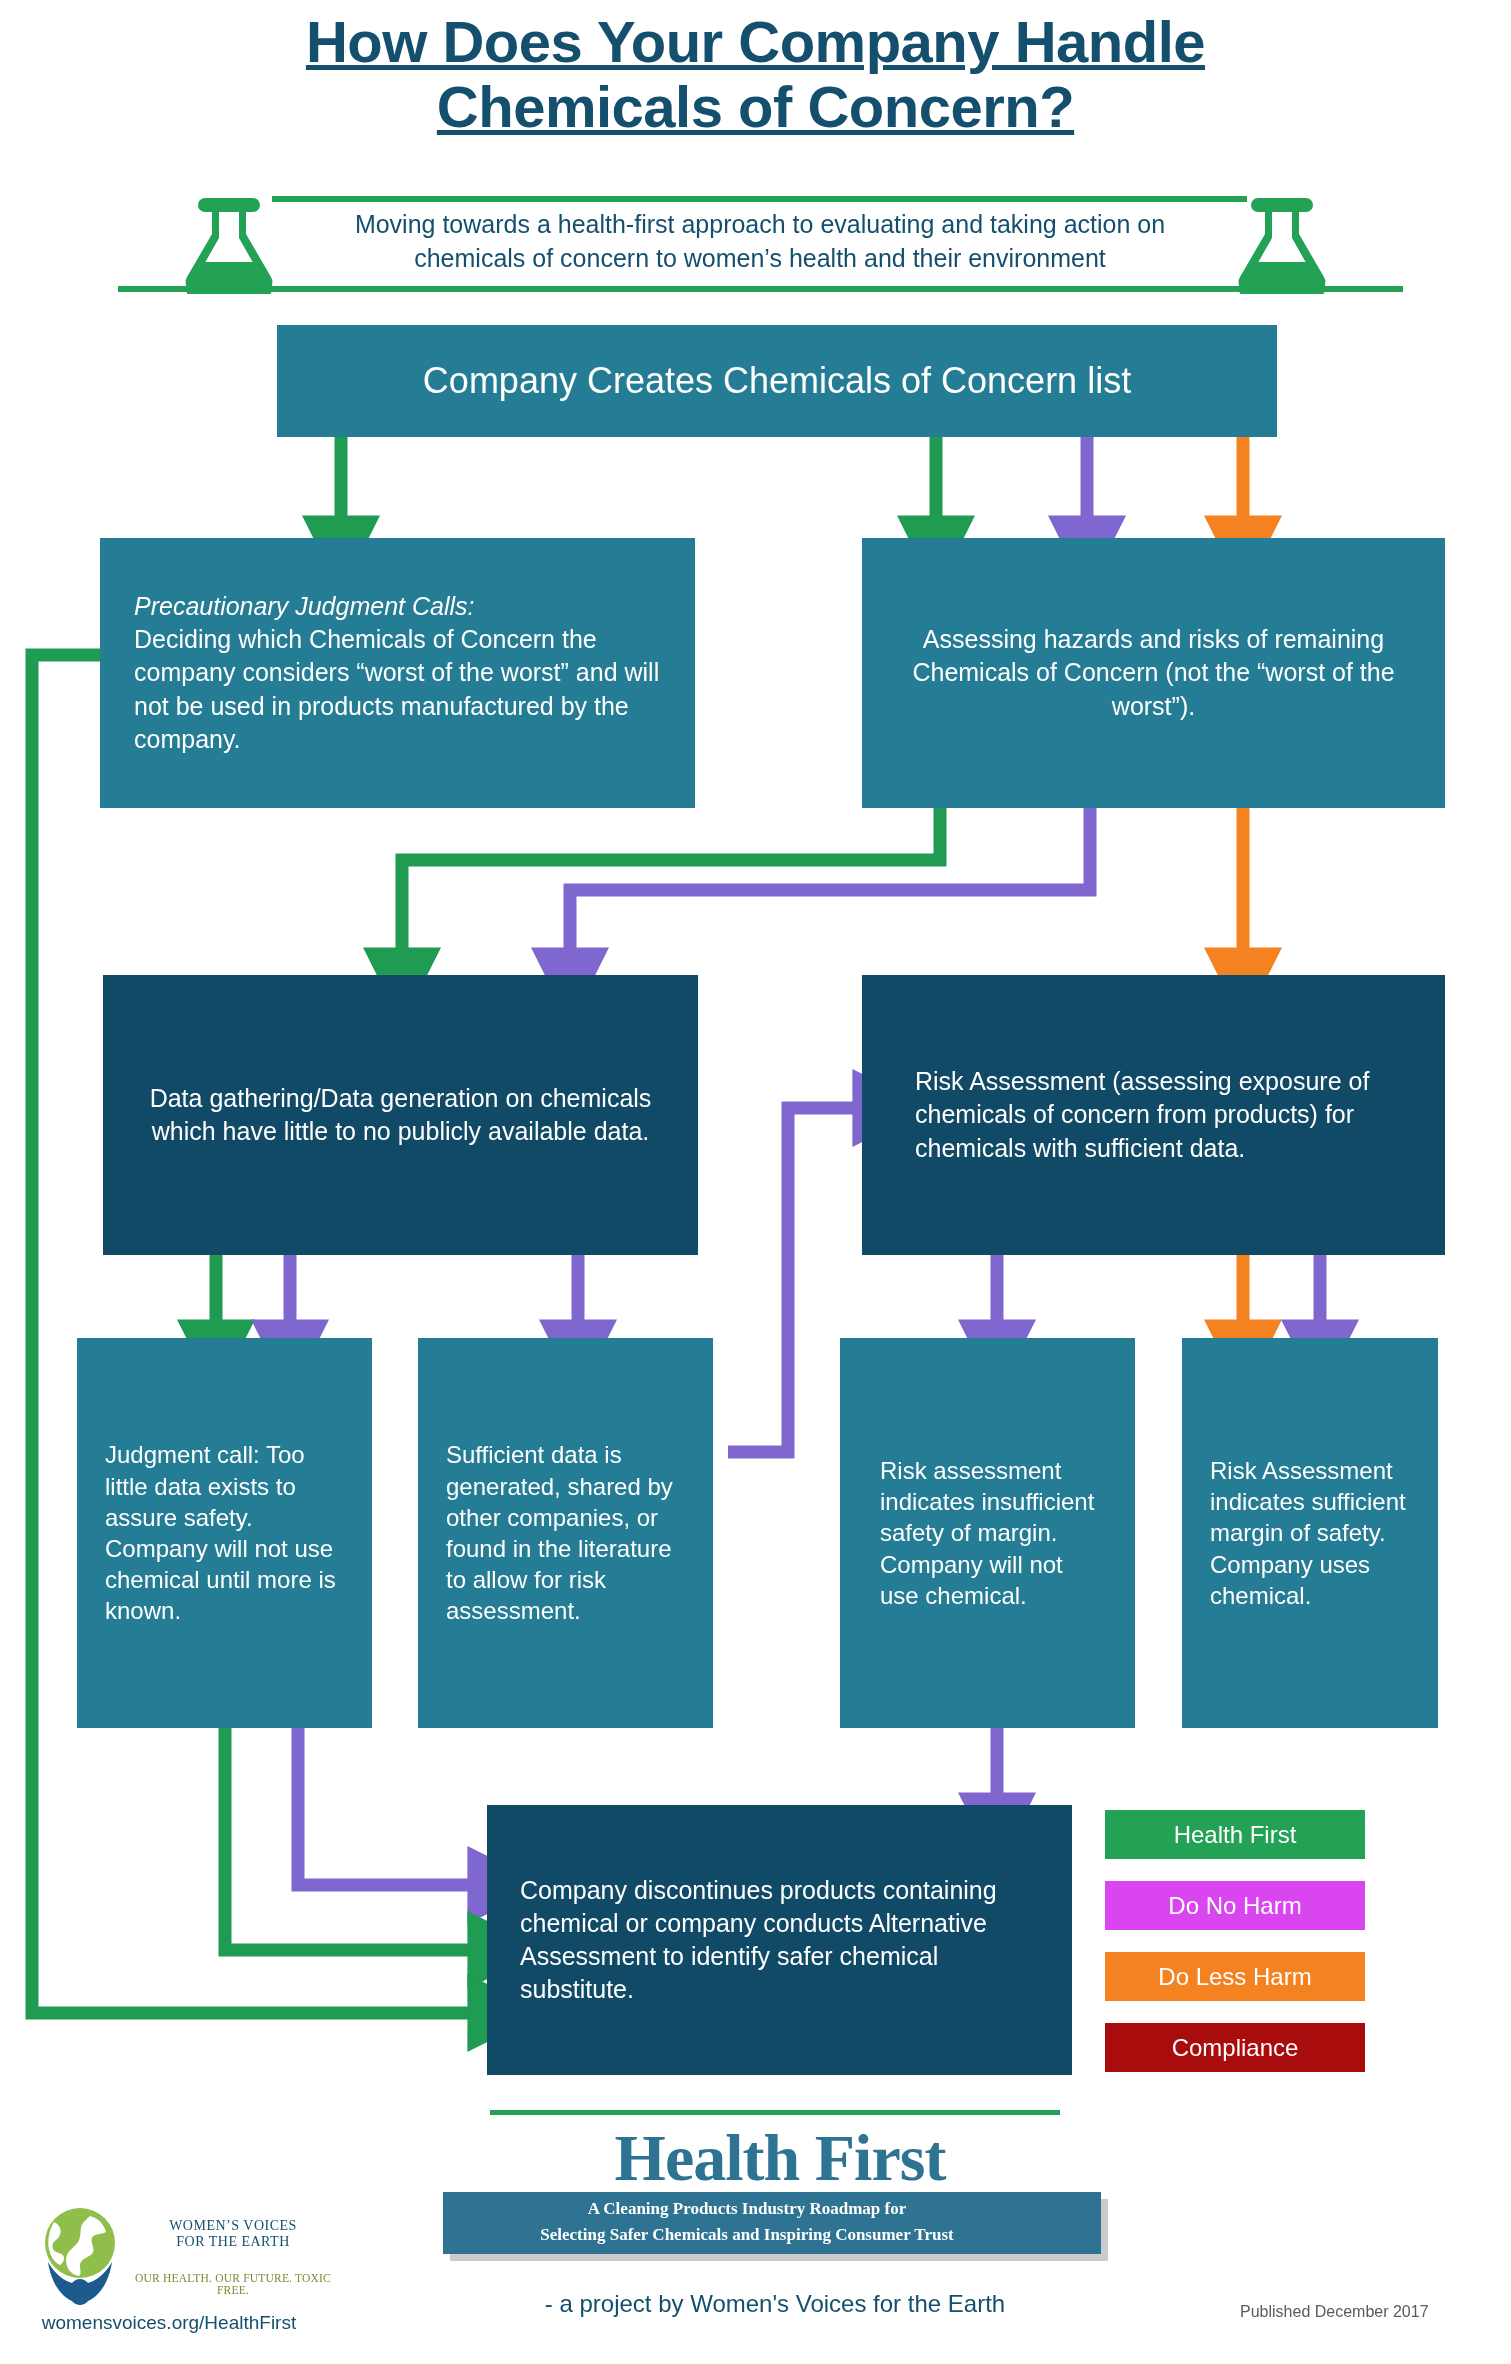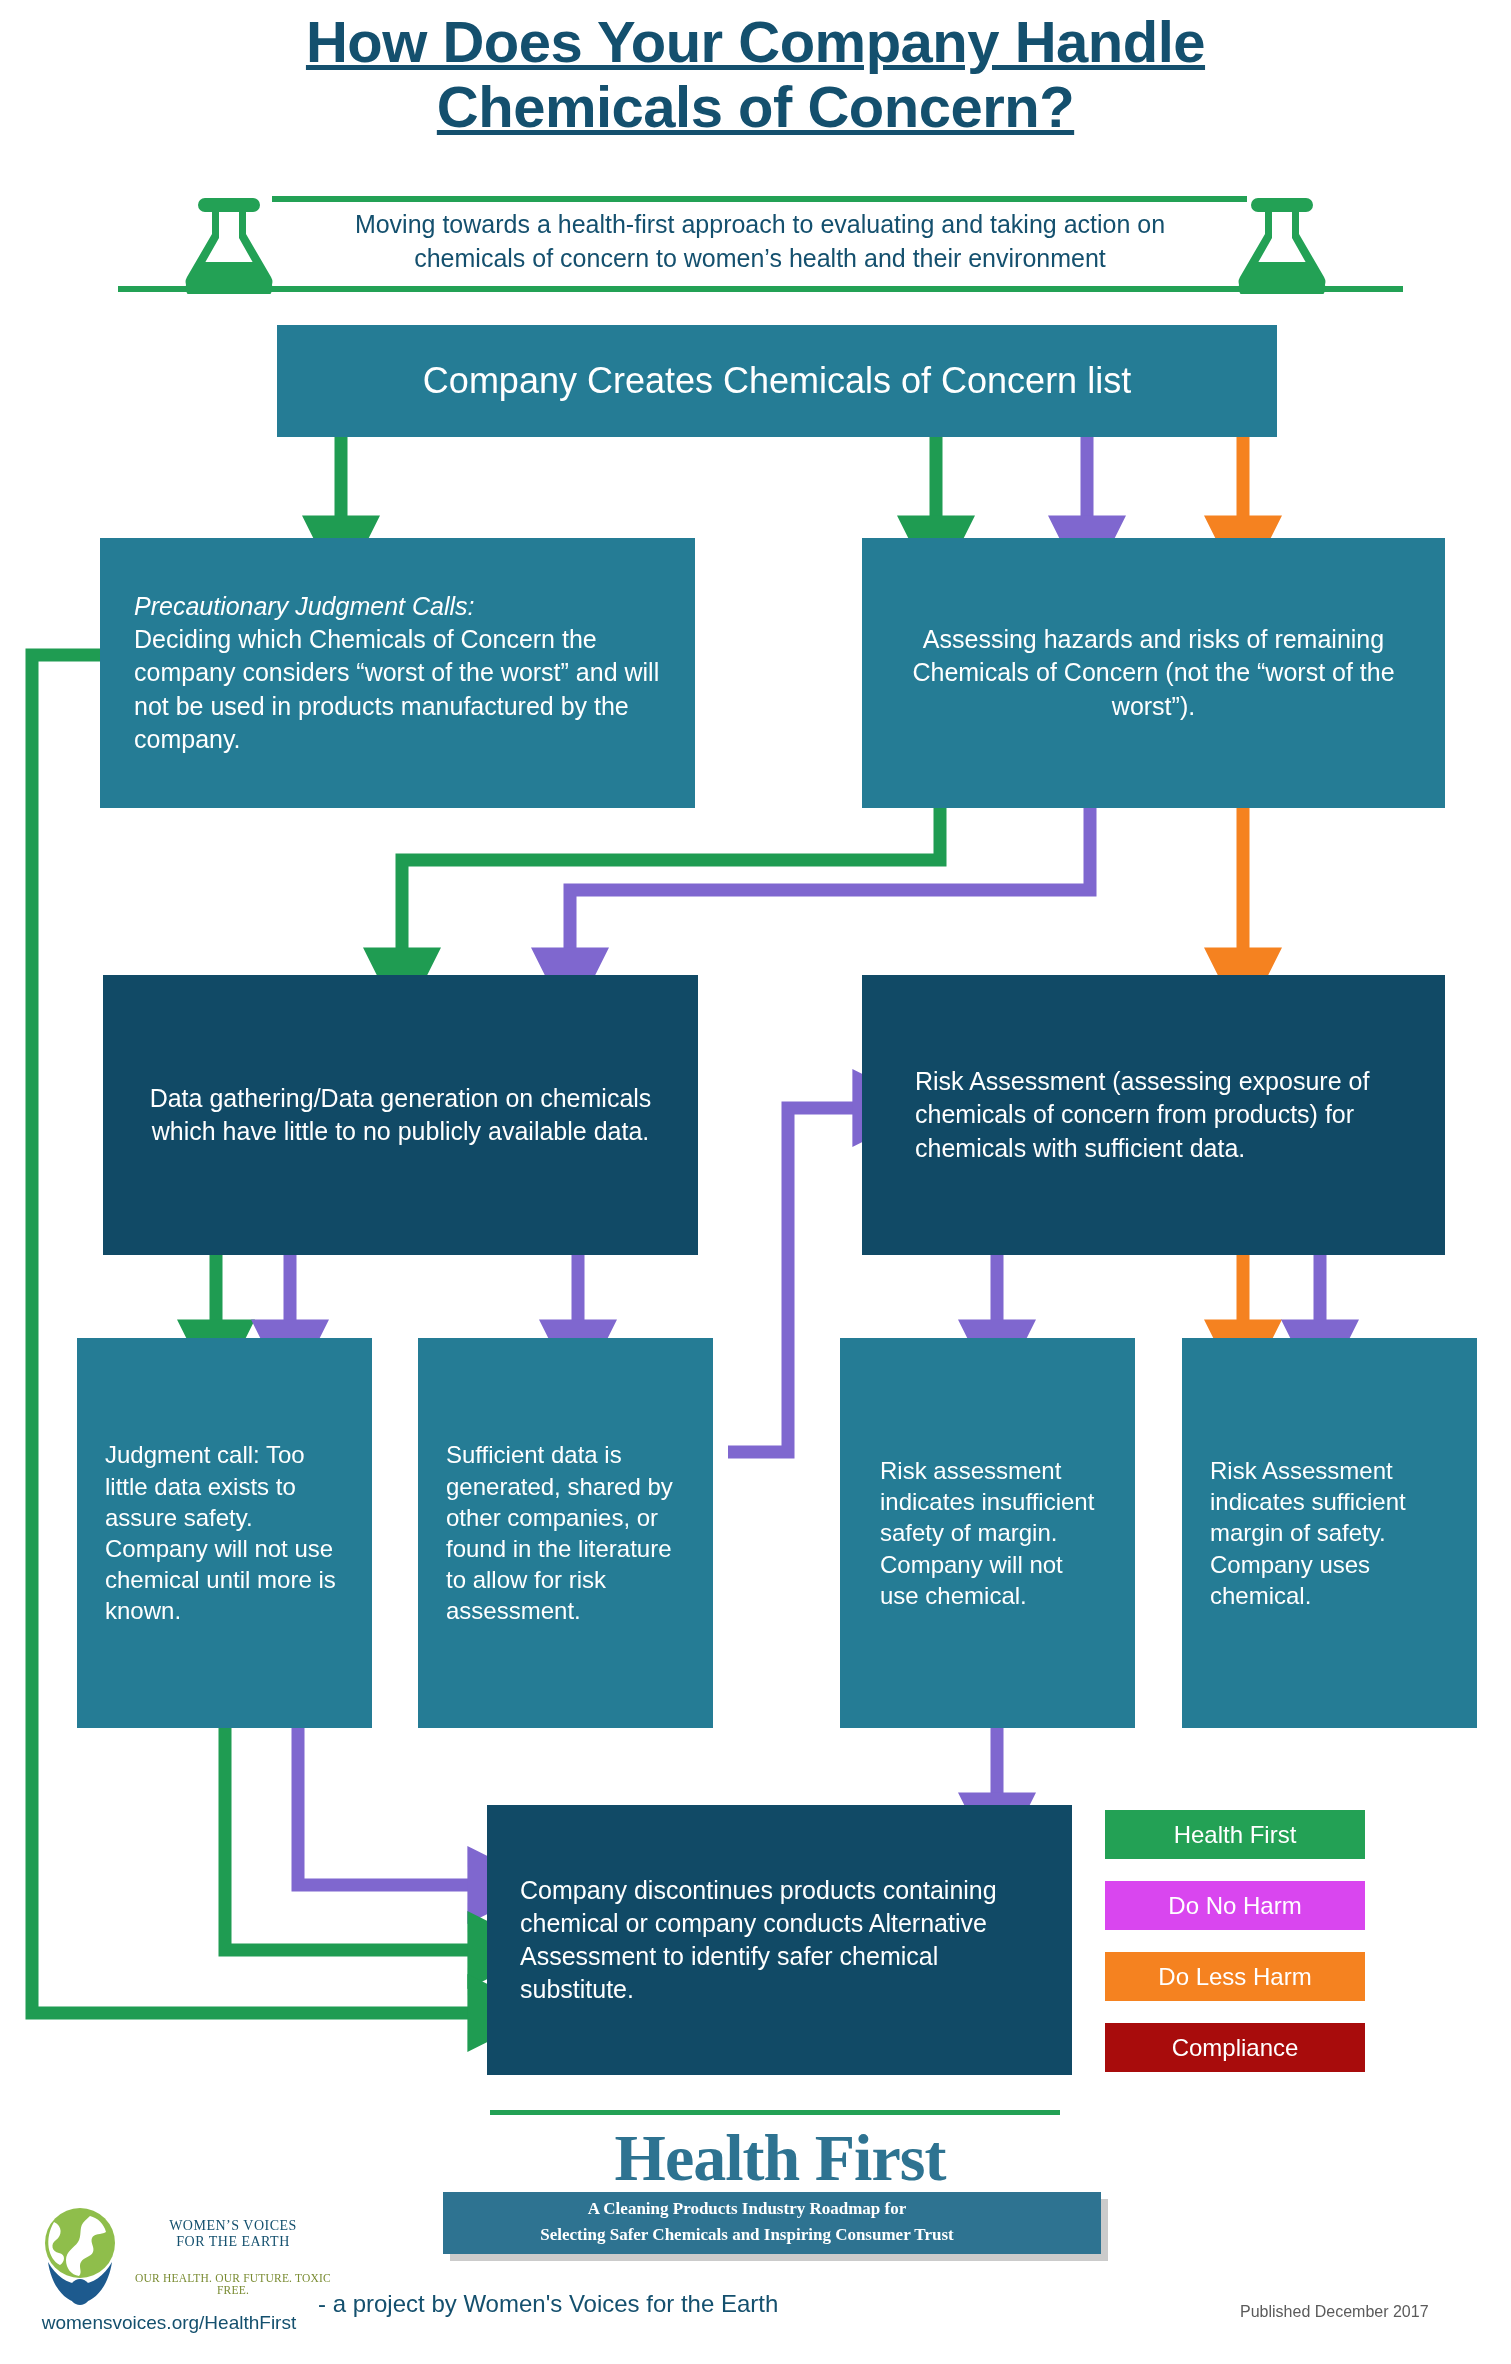--- a/index.html
+++ b/index.html
@@ -52,21 +52,21 @@
   
   .foot-green-line{position:absolute;left:490px;top:2110px;width:570px;height:5px;background:#23a155;}
   .hf-word{position:absolute;left:430px;top:2120px;width:700px;text-align:center;
            font-family:"Liberation Serif",serif;font-weight:bold;font-size:66px;
            color:#2e7391;letter-spacing:-1px;}
   .hf-band{position:absolute;left:443px;top:2192px;width:658px;height:62px;background:#2e7391;
            box-shadow:7px 7px 0 rgba(160,160,160,.55);}
   .hf-band-txt{position:absolute;left:418px;top:2196px;width:658px;text-align:center;
                font-family:"Liberation Serif",serif;font-weight:bold;font-size:17px;
                line-height:1.55;color:#ffffff;}
-  .hf-project{position:absolute;left:318px;top:2290px;width:900px;
+  .hf-project{position:absolute;left:325px;top:2290px;width:900px;text-align:center;
               font-size:24px;color:#14506e;}
   .published{position:absolute;left:1240px;top:2303px;width:250px;text-align:left;
              font-size:16px;color:#5b5b5b;}
   .wve-logo{position:absolute;left:30px;top:2200px;width:340px;height:120px;}
   .wve-name{position:absolute;left:118px;top:2218px;width:230px;text-align:center;
             font-family:"Liberation Serif",serif;font-size:14px;line-height:1.12;
             color:#14506e;letter-spacing:.5px;}
   .wve-tag{position:absolute;left:118px;top:2272px;width:230px;text-align:center;
            font-family:"Liberation Serif",serif;font-size:11.5px;color:#7a8c33;letter-spacing:.2px;}
   .wve-url{position:absolute;left:4px;top:2312px;width:330px;text-align:center;
@@ -216,21 +216,21 @@
   </div>
 
   <div class="box box-teal b-left t-narrow" style="left:418px;top:1338px;width:295px;height:390px;padding:0 28px;">
     <div class="inner">Sufficient data is generated, shared by other companies, or found in the literature to allow for risk assessment.</div>
   </div>
 
   <div class="box box-teal b-left t-narrow" style="left:840px;top:1338px;width:295px;height:390px;padding:0 40px;">
     <div class="inner">Risk assessment indicates insufficient safety of margin. Company will not use chemical.</div>
   </div>
 
-  <div class="box box-teal b-left t-narrow" style="left:1182px;top:1338px;width:295px;height:390px;padding:0 28px;">
+  <div class="box box-teal b-left t-narrow" style="left:1182px;top:1338px;width:256px;height:390px;padding:0 28px;">
     <div class="inner">Risk Assessment indicates sufficient margin of safety. Company uses chemical.</div>
   </div>
 
   <div class="box box-navy b-left t-body" style="left:487px;top:1805px;width:585px;height:270px;padding:0 33px;">
     <div class="inner">Company discontinues products containing chemical or company conducts Alternative Assessment to identify safer chemical substitute.</div>
   </div>
 
   <div class="legend">
     <div class="legend-row lg-green">
       <span>Health First</span>

